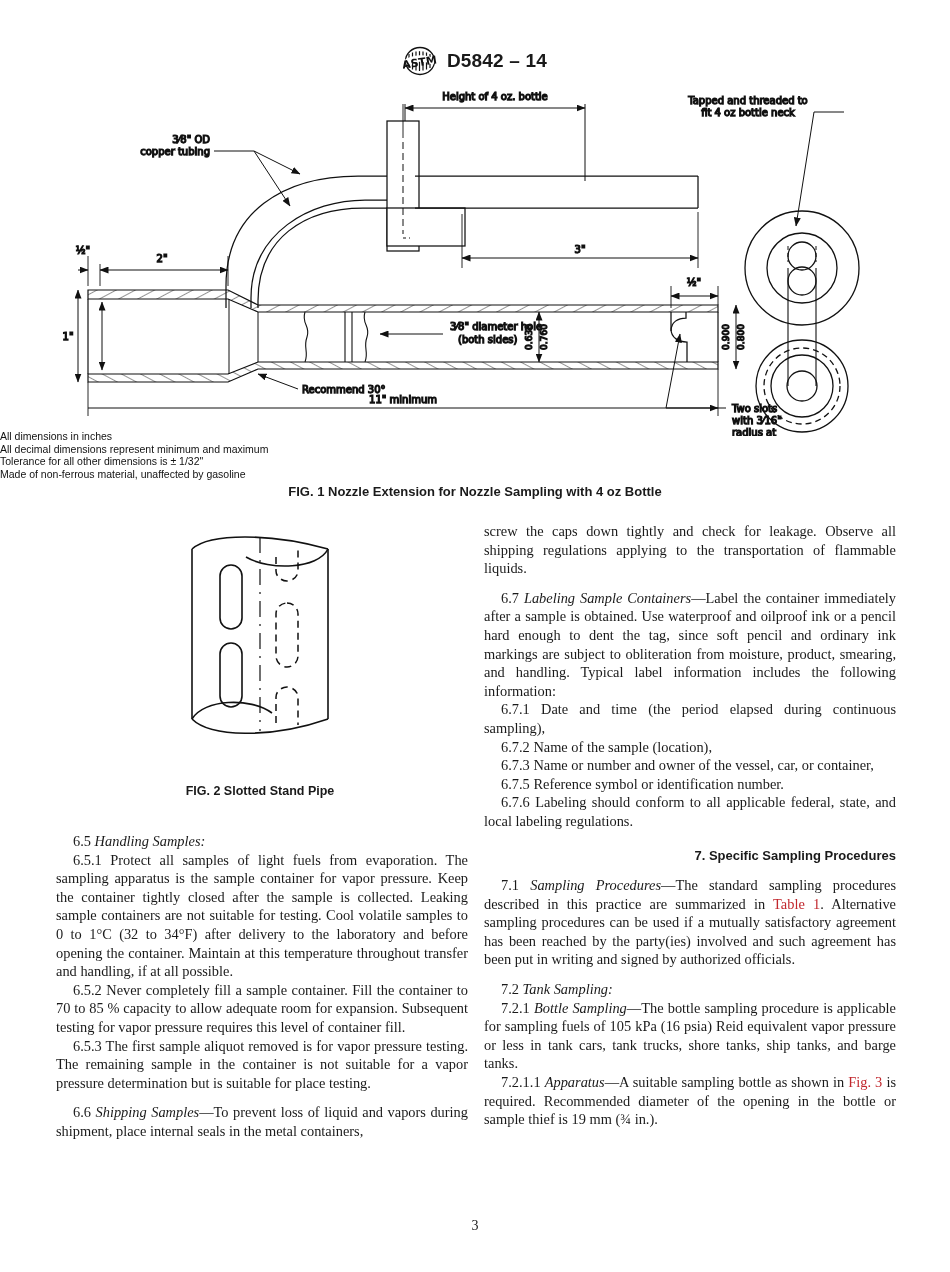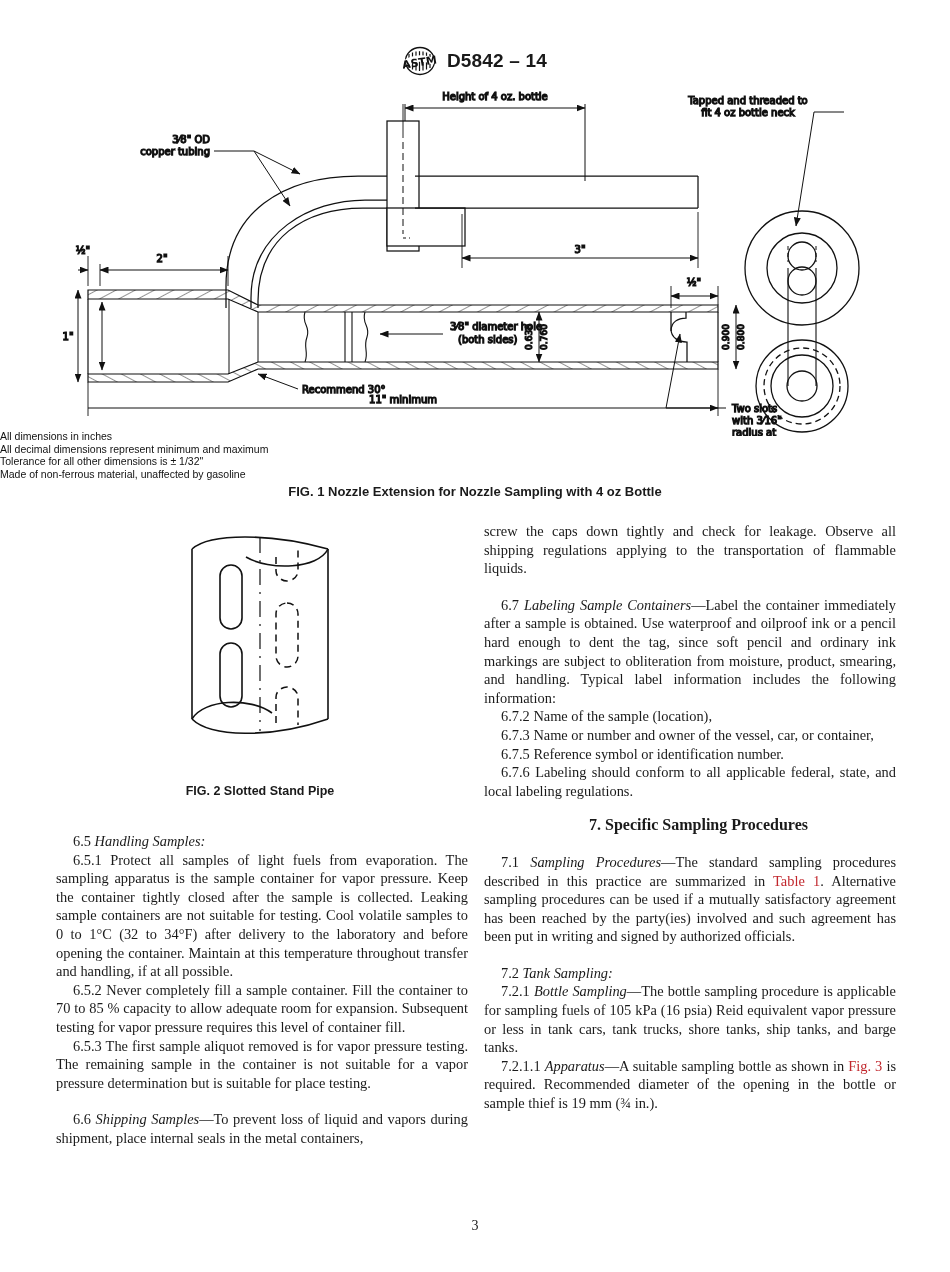--- a/index.html
+++ b/index.html
@@ -102,29 +102,29 @@
     hyphens: manual;
   }
   .col-left  { left: 56px;  top: 832px; }
   .col-right { left: 484px; top: 522px; }
 
   .col p {
     margin: 0;
     text-indent: 17px;
   }
   .col p.noindent { text-indent: 0; }
-  .col p.gap { margin-top: 18px; }
+  .col p.gap { margin-top: 11px; }
 
   .sec-head {
-    font-family: Liberation Serif, serif;
+    font-family: Liberation Sans, sans-serif;
     font-weight: bold;
-    font-size: 16px;
+    font-size: 13px;
     margin: 0;
     text-indent: 0;
-    text-align: center;
+    text-align: right;
   }
   .it { font-style: italic; }
   .lnk { color: #c1272d; }
 
   .num { white-space: nowrap; }
 
   .page-number {
     position: absolute;
     top: 1218px;
     left: 0;
@@ -355,20 +355,24 @@
   </p>
 </div>
 
 <div class="col col-right">
   <p class="noindent">screw the caps down tightly and check for leakage. Observe all shipping regulations applying to the transportation of flammable liquids.</p>
   <p class="gap">
     <span class="num">6.7</span>
     <span class="it">Labeling Sample Containers</span><span>—Label the container immediately after a sample is obtained. Use waterproof and oilproof ink or a pencil hard enough to dent the tag, since soft pencil and ordinary ink markings are subject to obliteration from moisture, product, smearing, and handling. Typical label information includes the following information:</span>
   </p>
   <p>
+    <span class="num">6.7.1</span>
+    <span>Date and time (the period elapsed during continuous sampling),</span>
+  </p>
+  <p>
     <span class="num">6.7.2</span>
     <span>Name of the sample (location),</span>
   </p>
   <p>
     <span class="num">6.7.3</span>
     <span>Name or number and owner of the vessel, car, or container,</span>
   </p>
   <p>
     <span class="num">6.7.5</span>
     <span>Reference symbol or identification number.</span>

